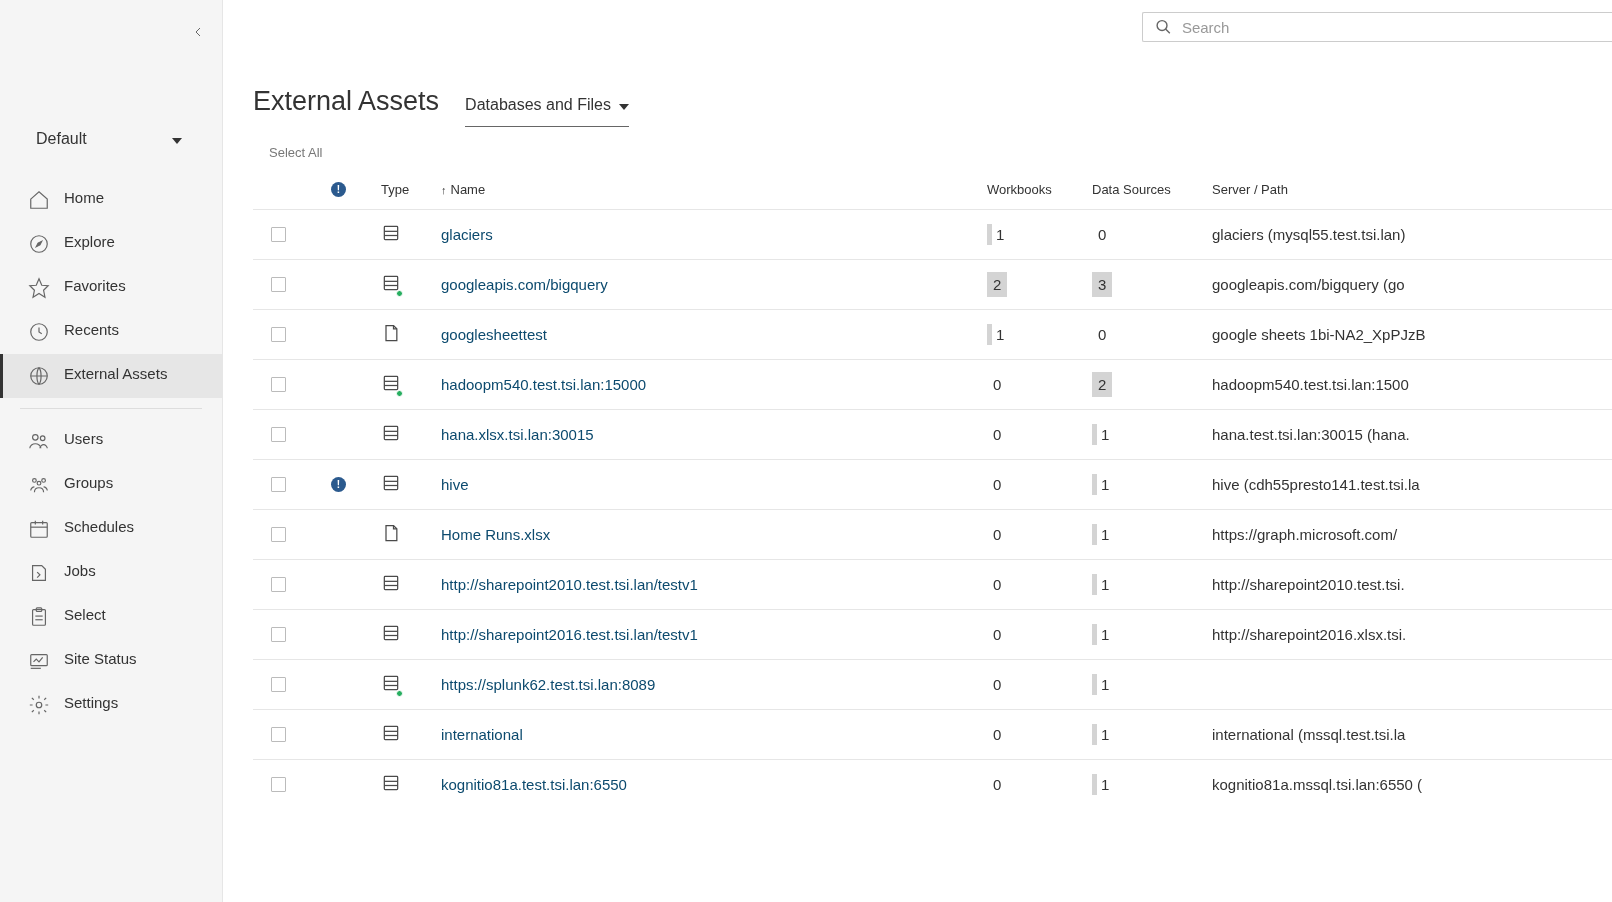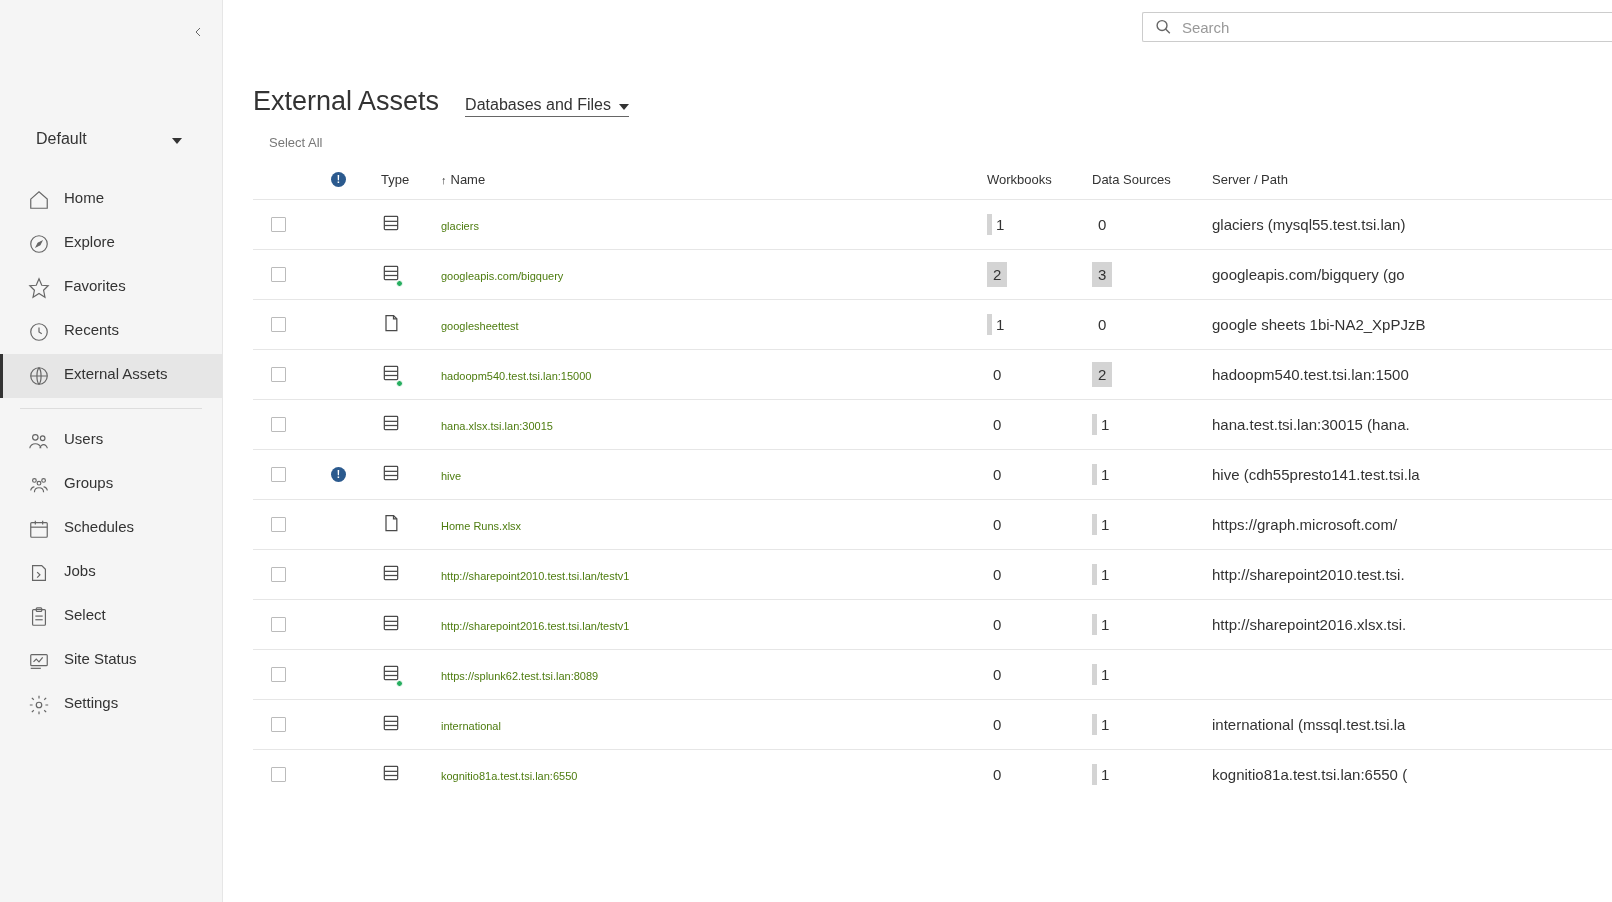--- a/index.html
+++ b/index.html
@@ -21,37 +21,37 @@
 .main { flex: 1; position: relative; }
 .search-bar { position: absolute; top: 12px; right: 0; width: 470px; }
 .search-input-wrap { display: flex; align-items: flex-end; border: 1px solid #ccc; border-right: none; border-radius: 2px 0 0 2px; padding: 5px 12px; background: #fff; }
 .search-input-wrap .icon { width: 18px; height: 18px; color: #666; margin-right: 10px; }
 .search-input { border: none; outline: none; font-size: 15px; color: #666; width: 100%; }
 .search-input::placeholder { color: #999; }
 
 .content { padding: 86px 0 0 30px; }
 .page-header { display: flex; align-items: baseline; margin-bottom: 18px; }
 .page-title { font-size: 27px; font-weight: 400; color: #333; margin-right: 26px; }
-.filter-select { font-size: 16px; color: #333; border-bottom: 1px solid #666; padding-bottom: 2px; cursor: pointer; display: flex; align-items: center; }
+.filter-select { font-size: 16px; color: #333; border-bottom: 1px solid #666; padding-bottom: 12px; cursor: pointer; display: flex; align-items: center; }
 .filter-select .caret { margin-left: 8px; }
 
 .select-all { color: #787878; font-size: 13px; margin: 0 4px 22px 16px; cursor: pointer; }
 
 .table { width: 100%; }
 .thead, .trow { display: grid; grid-template-columns: 60px 50px 60px 546px 105px 120px 400px; align-items: center; padding: 0 0 0 18px; }
 .thead { font-size: 13px; color: #333; padding-bottom: 12px; }
 .thead .th { display: flex; align-items: center; }
 .th-workbooks, .th-datasources { justify-content: flex-start; }
 .sort-arrow { font-size: 11px; margin-right: 4px; }
 .trow { border-top: 1px solid #e6e6e6; height: 50px; }
 .cb { width: 15px; height: 15px; border: 1px solid #bbb; border-radius: 1px; cursor: pointer; }
 .alert-dot { width: 15px; height: 15px; border-radius: 50%; background: #2b5a8e; color: #fff; font-size: 10px; font-weight: bold; display: flex; align-items: center; justify-content: center; }
 .svg-wrap { position: relative; }
 .cert-dot { position: absolute; width: 7px; height: 7px; background: #27ae60; border-radius: 50%; bottom: -1px; right: -2px; border: 1px solid #fff; }
-.name-link { color: #4d7c0f; text-decoration: none; font-size: 11px; cursor: pointer; }
+.name-link { color: #0c4a6e; text-decoration: none; font-size: 15px; cursor: pointer; }
 .num { font-size: 15px; color: #333; padding: 2px 6px; }
 .num.bar { border-left: 5px solid #d4d4d4; padding-left: 4px; }
 .num.bigbar { background: #d4d4d4; padding: 4px 6px; display: inline-block; min-width: 18px; }
 .path { font-size: 15px; color: #333; white-space: nowrap; overflow: hidden; }
 </style>
 </head>
 <body>
 
 <div class="app">
   <aside class="sidebar">
@@ -379,19 +379,19 @@
               </div>
               <div></div>
               <div><span class="svg-wrap"><svg viewBox="0 0 24 24" width="20" height="20" fill="none" stroke="#4a4a4a" stroke-width="1.5">
                     <rect x="4" y="4" width="16" height="16" rx="1"></rect>
                     <line x1="4" y1="10" x2="20" y2="10"></line>
                     <line x1="4" y1="15" x2="20" y2="15"></line>
                   </svg></span></div>
               <div><a class="name-link">kognitio81a.test.tsi.lan:6550</a></div>
               <div><span class="num">0</span></div>
               <div><span class="num bar">1</span></div>
-              <div class="path">kognitio81a.test.tsi.lan:6550 (</div>
+              <div class="path">kognitio81a.mssql.tsi.lan:6550 (</div>
             </div>
           </div>
       </div>
     </div>
   </main>
 </div>
 
 </body></html>

